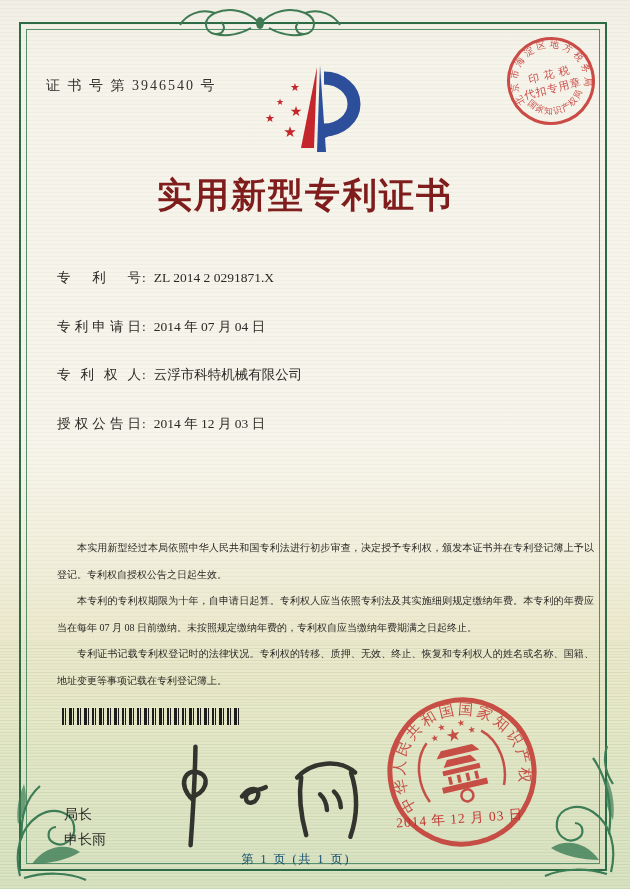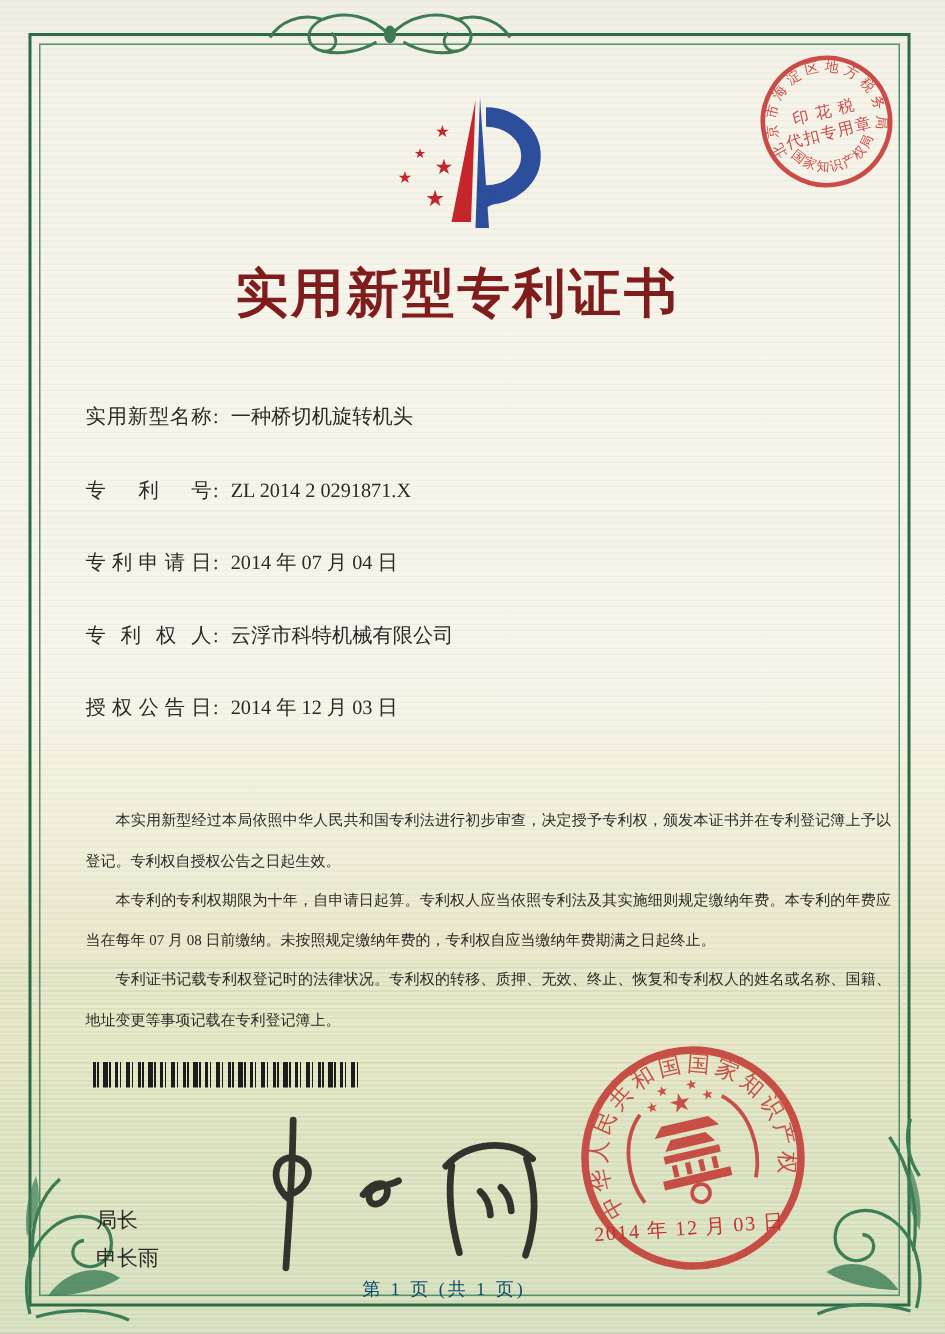--- a/index.html
+++ b/index.html
@@ -81,20 +81,21 @@
     <g stroke="#3c7d55" fill="none" stroke-width="2.2">
       <path d="M12,128 C6,104 12,80 30,68 C46,58 64,64 66,78 C68,91 56,100 46,95 C38,91 39,80 48,79"></path>
       <path d="M16,130 C36,124 60,124 78,132"></path>
       <path d="M14,90 C10,62 16,34 30,14"></path>
       <path d="M10,40 C18,28 20,14 16,2"></path>
     </g>
     <path d="M24,116 C36,98 58,94 72,104 C60,112 40,116 24,116 Z" fill="#3c7d55" opacity="0.8"></path>
     <path d="M10,76 C18,62 20,48 16,34 C10,48 8,62 10,76 Z" fill="#3c7d55" opacity="0.7"></path>
   </svg>
 
+  <div class="cert-no">证 书 号 第 3946540 号</div>
 
   <svg class="logo-svg" width="160" height="108" viewBox="0 0 160 108">
     <path d="M84,24 A30 26 0 0 1 84,76" fill="none" stroke="#2c4e9b" stroke-width="13"></path>
     <polygon points="77,13 61,94 74,94" fill="#c4262b"></polygon>
     <polygon points="80,11 77,98 86,98" fill="#2c4e9b"></polygon>
     <polygon points="79,70 93,80 81,86" fill="#2c4e9b"></polygon>
     <text x="55" y="37" font-size="11" fill="#c4262b" text-anchor="middle">★</text>
     <text x="40" y="51" font-size="9" fill="#c4262b" text-anchor="middle">★</text>
     <text x="30" y="68" font-size="11" fill="#c4262b" text-anchor="middle">★</text>
     <text x="50" y="83" font-size="15" fill="#c4262b" text-anchor="middle">★</text>
@@ -113,23 +114,20 @@
         <textPath href="#stampBottom">国家知识产权局</textPath>
       </text>
       <text x="46" y="43" font-size="10.5" fill="#c5342f" text-anchor="middle" letter-spacing="1">印 花 税</text>
       <text x="46" y="57" font-size="10.5" fill="#c5342f" text-anchor="middle" letter-spacing="1">代扣专用章</text>
     </g>
   </svg>
 
   <div class="title">实用新型专利证书</div>
 
   <div class="fields">
-    <div class="field">
-      <span class="f-label">实用新型名称</span><span class="f-colon">:</span><span class="f-value">一种桥切机旋转机头</span>
-    </div>
     <div class="field">
       <span class="f-label">专利号</span><span class="f-colon">:</span><span class="f-value">ZL 2014 2 0291871.X</span>
     </div>
     <div class="field">
       <span class="f-label">专利申请日</span><span class="f-colon">:</span><span class="f-value">2014 年 07 月 04 日</span>
     </div>
     <div class="field">
       <span class="f-label">专利权人</span><span class="f-colon">:</span><span class="f-value">云浮市科特机械有限公司</span>
     </div>
     <div class="field">

